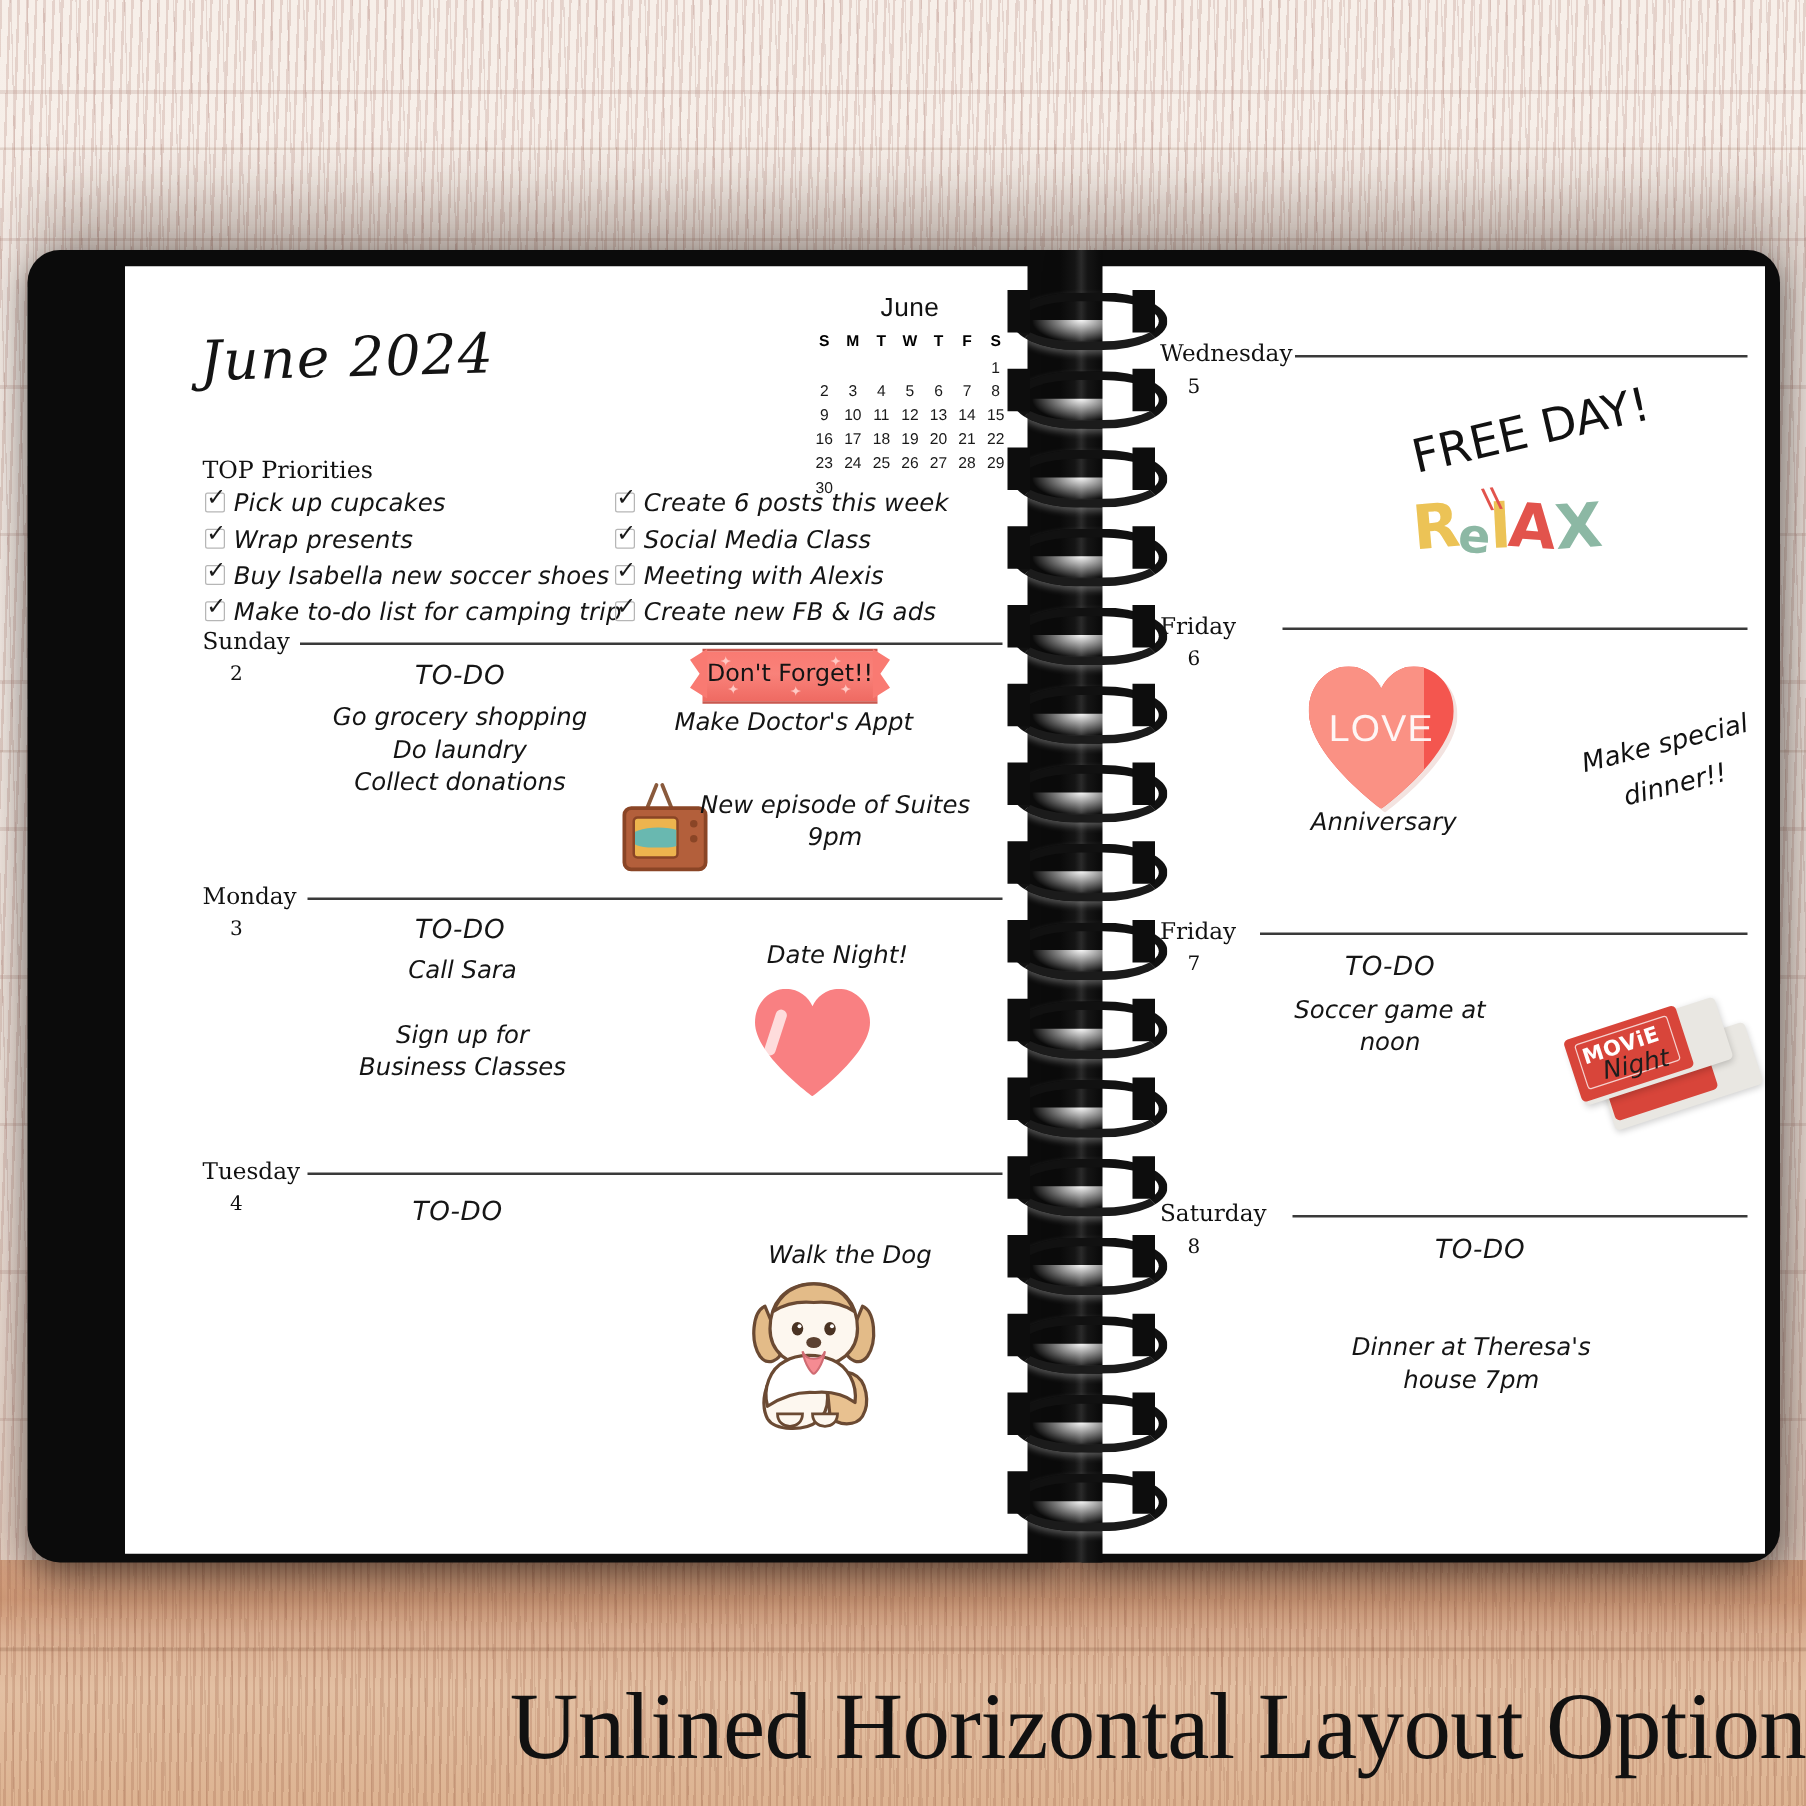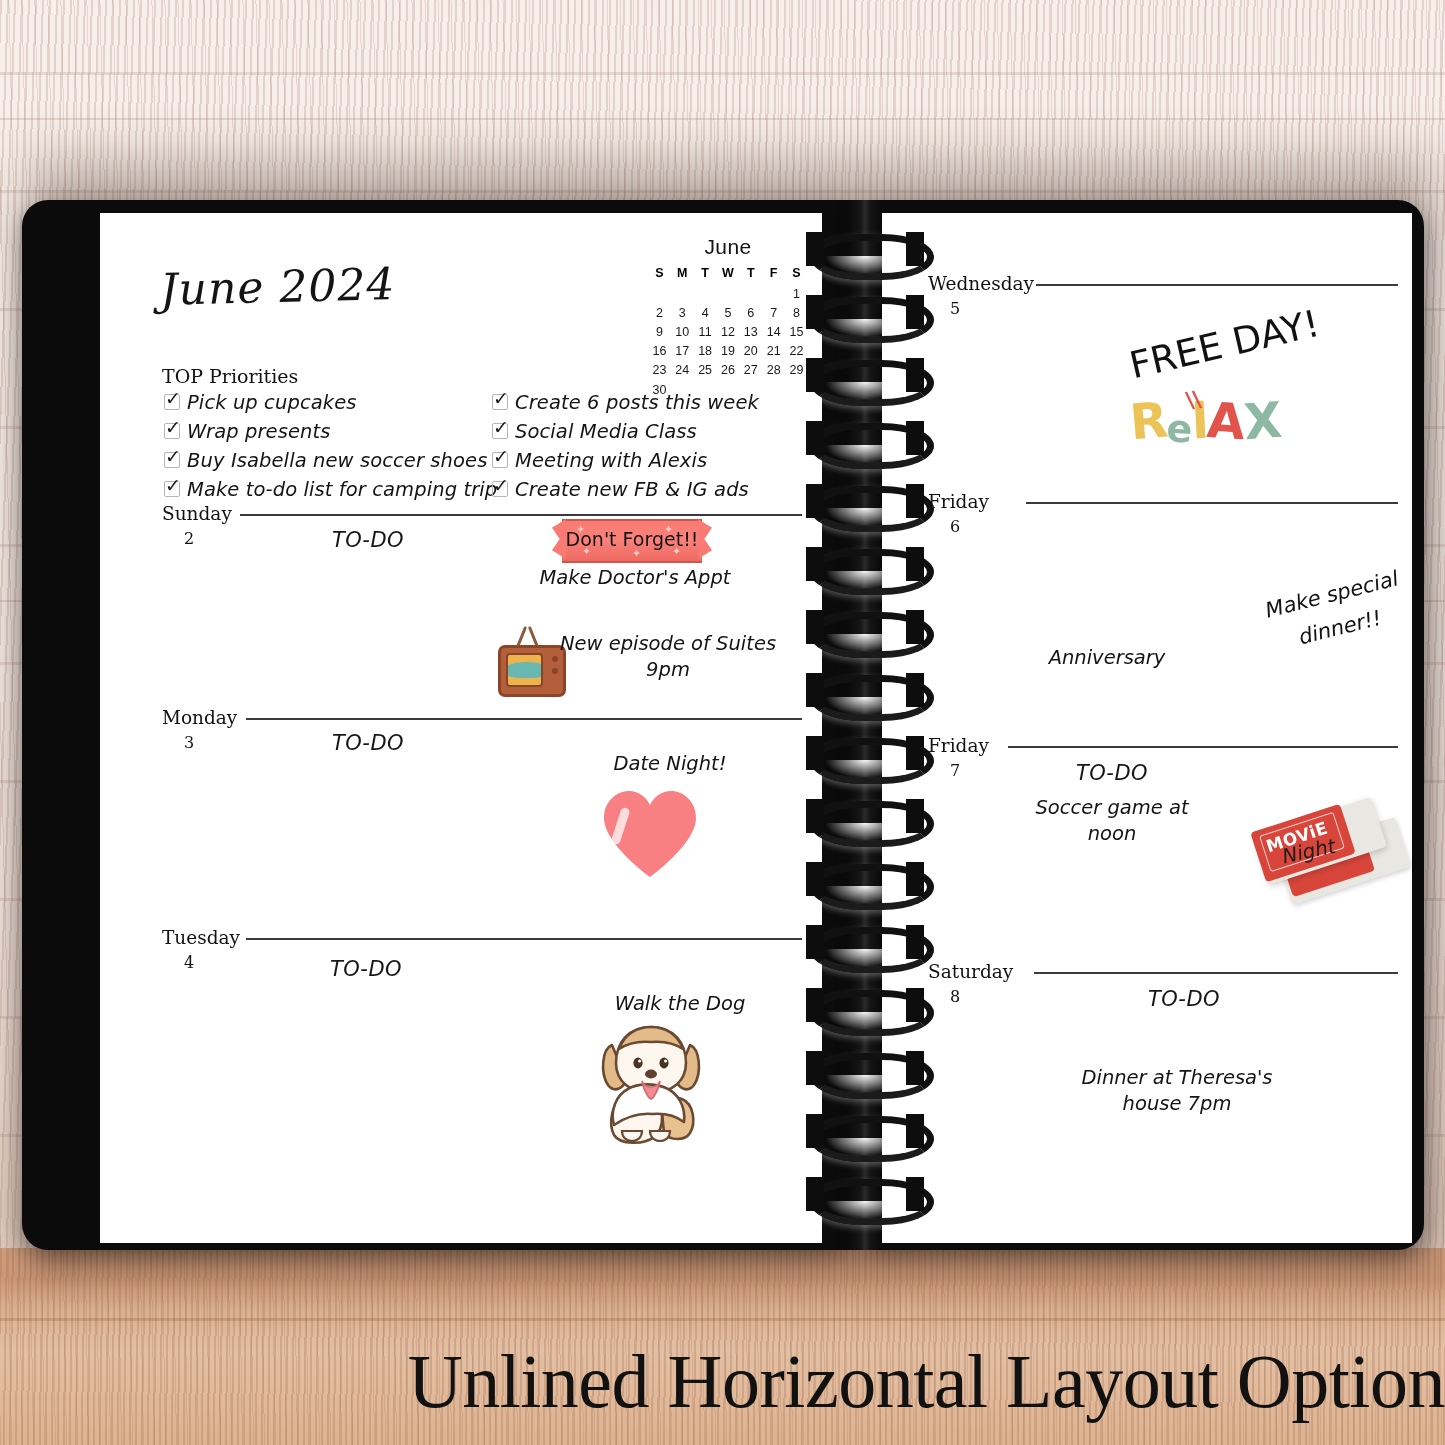--- a/index.html
+++ b/index.html
@@ -582,20 +582,23 @@
           <span class="hand">Create new FB &amp; IG ads</span>
         </div>
       </div>
 
     <div class="day" style="left:62px; top:290px; width:640px;">
       <div class="dayname">Sunday</div>
       <div class="daynum">2</div>
       <div class="rule" style="left:78px; width:562px;"></div>
     </div>
     <div class="todo-label" style="left:232px; top:315px;">TO-DO</div>
+    <div class="note" style="left:108px; top:348px; width:320px;">Go grocery shopping
+Do laundry
+Collect donations</div>
 
     <div class="banner" style="left:452px; top:306px;">
       <div class="body"></div>
       <div class="zz-l"></div>
       <div class="zz-r"></div>
       <div class="spark" style="left:24px; top:4px;">✦</div>
       <div class="spark" style="left:30px; top:26px;">✦</div>
       <div class="spark" style="left:80px; top:28px;">✦</div>
       <div class="spark" style="left:120px; top:26px;">✦</div>
       <div class="spark" style="left:112px; top:4px;">✦</div>
@@ -616,20 +619,24 @@
     </div>
     <div class="note" style="left:448px; top:418px; width:240px;">New episode of Suites
 9pm</div>
 
     <div class="day" style="left:62px; top:494px; width:640px;">
       <div class="dayname">Monday</div>
       <div class="daynum">3</div>
       <div class="rule" style="left:84px; width:556px;"></div>
     </div>
     <div class="todo-label" style="left:232px; top:518px;">TO-DO</div>
+    <div class="note" style="left:140px; top:550px; width:260px;">Call Sara
+
+Sign up for
+Business Classes</div>
 
     <div class="note" style="left:480px; top:538px; width:180px;">Date Night!</div>
     <div class="heart" style="left:502px; top:578px;">
       <div class="hs"></div>
       <div class="shine"></div>
     </div>
 
     <div class="day" style="left:62px; top:714px; width:640px;">
       <div class="dayname">Tuesday</div>
       <div class="daynum">4</div>
@@ -759,20 +766,26 @@
     <div class="relax" style="left:258px; top:180px;">
       <span class="s1" style="color:#ecc356;">R</span><span class="s2" style="color:#8cb8a4;">e</span><span class="s3" style="color:#ecc356;">l</span><span class="s4" style="color:#e2534c;">A</span><span class="s5" style="color:#8cb8a4;">X</span>
       <div class="sparkmark">\\</div>
     </div>
 
     <div class="day" style="left:56px; top:278px; width:470px;">
       <div class="dayname">Friday</div>
       <div class="daynum">6</div>
       <div class="rule" style="left:98px; width:372px;"></div>
     </div>
+    <div class="loveheart" style="left:172px; top:320px;">
+      <div class="back"></div>
+      <div class="dark"></div>
+      <div class="light"></div>
+      <div class="lovetxt">LOVE</div>
+    </div>
     <div class="note" style="left:150px; top:432px; width:170px;font-style:italic;">Anniversary</div>
     <div class="angled" style="left:396px; top:364px; font-size:21px; font-style:italic; line-height:34px; transform:rotate(-14deg); text-align:center;">Make special
 dinner!!</div>
 
     <div class="day" style="left:56px; top:522px; width:470px;">
       <div class="dayname">Friday</div>
       <div class="daynum">7</div>
       <div class="rule" style="left:80px; width:390px;"></div>
     </div>
     <div class="todo-label" style="left:204px; top:548px;">TO-DO</div>

